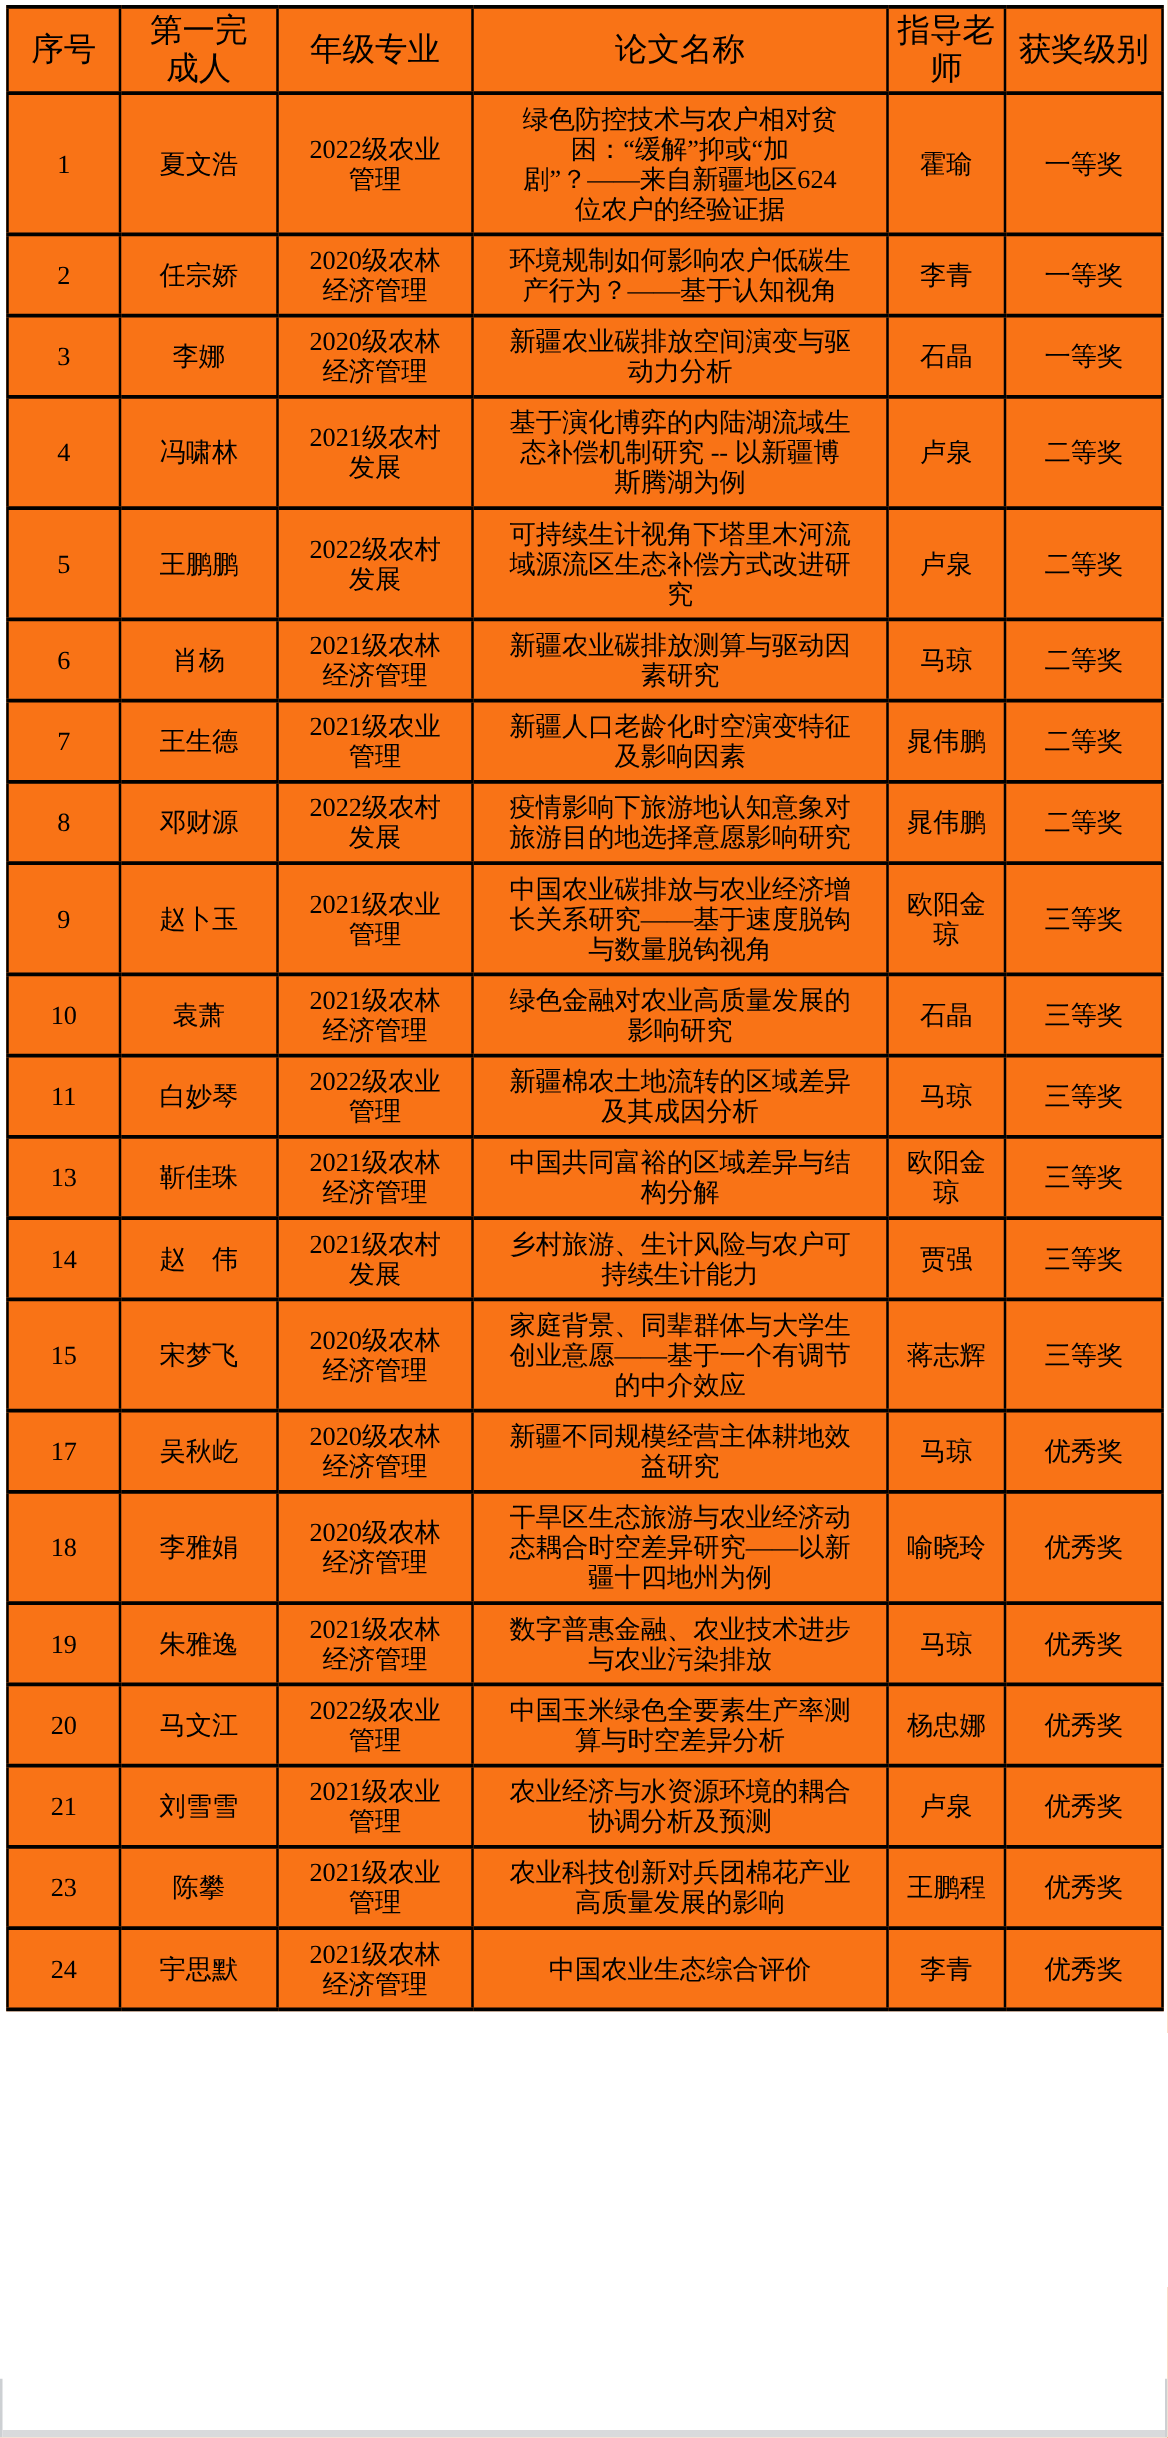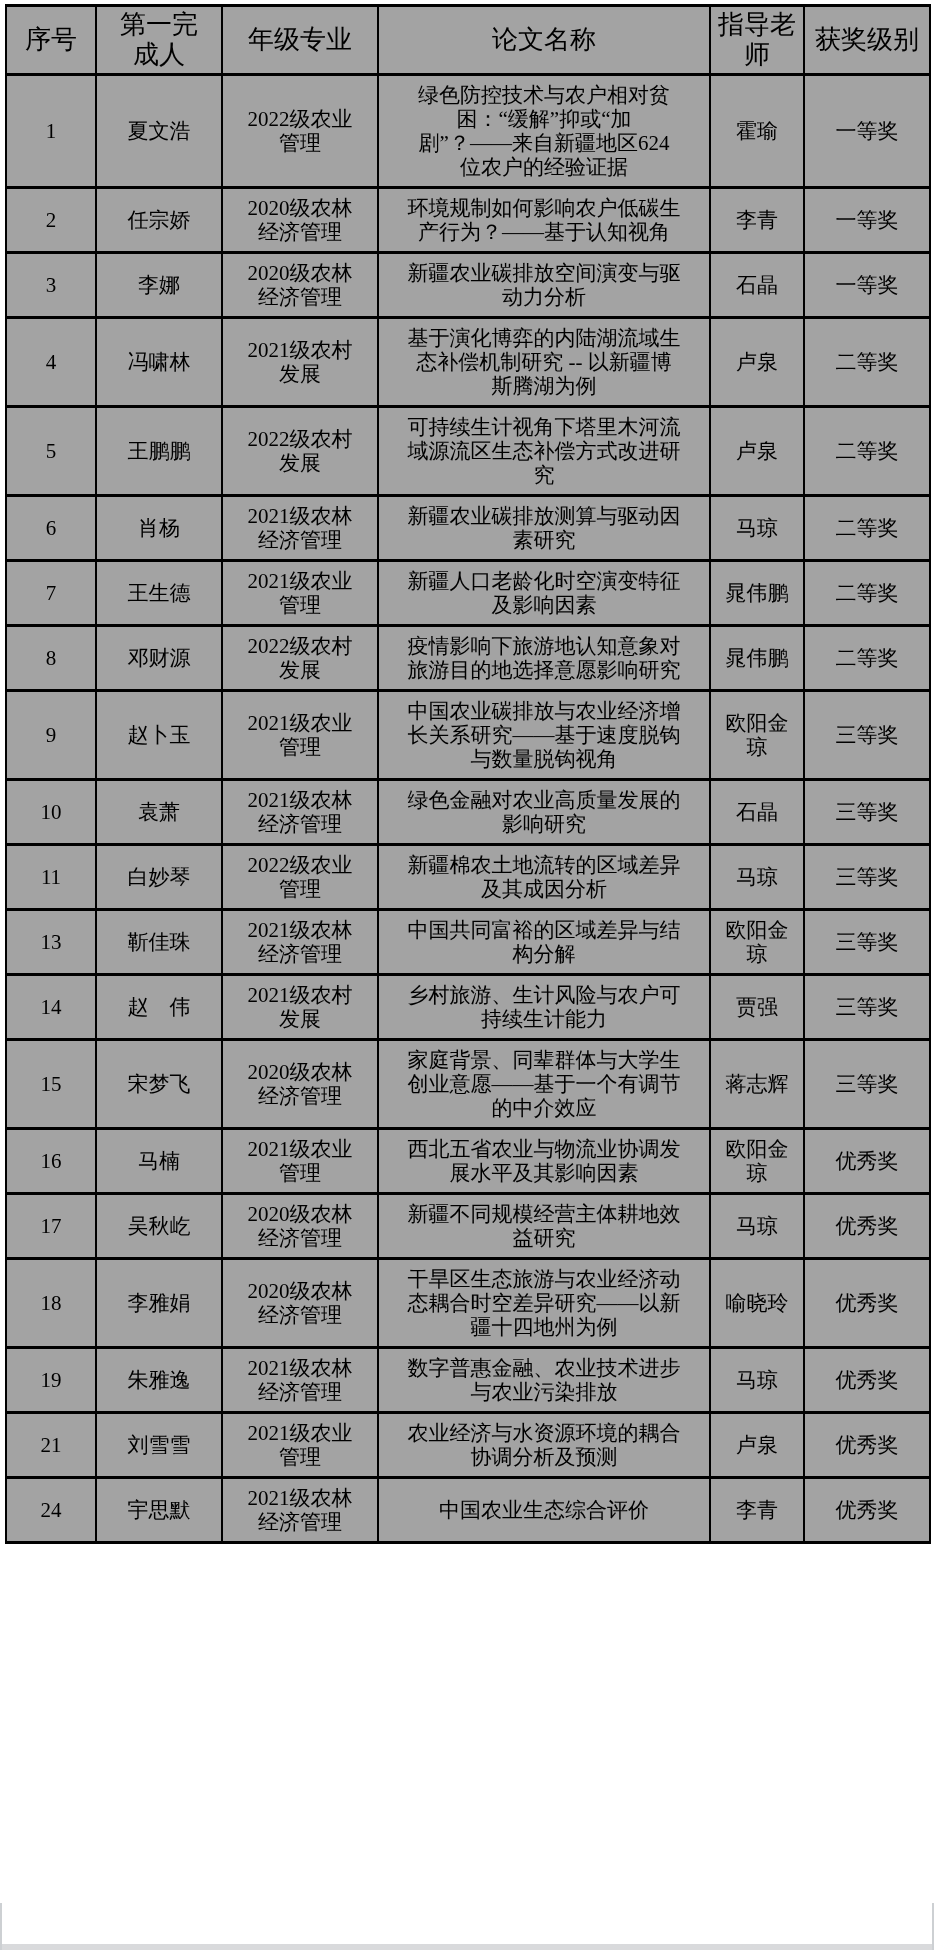--- a/index.html
+++ b/index.html
@@ -13,21 +13,21 @@
     position: relative;
     overflow: hidden;
     font-family: "Liberation Serif", "DejaVu Serif", serif;
     color: #000;
   }
   .award-table {
     border-collapse: collapse;
     table-layout: fixed;
     width: 924px;
     margin: 4px 0 0 5px;
-    background: #a3a3a3;
+    background: #f97316;
   }
   .award-table th,
   .award-table td {
     border: 2px solid #000;
     border-top-width: 3px;
     border-bottom-width: 3px;
     text-align: center;
     vertical-align: middle;
     white-space: pre-line;
     overflow: hidden;
@@ -238,31 +238,20 @@
         <td>宋梦飞</td>
         <td>2020级农林
 经济管理</td>
         <td>家庭背景、同辈群体与大学生
 创业意愿——基于一个有调节
 的中介效应</td>
         <td>蒋志辉</td>
         <td>三等奖</td>
       </tr>
       <tr>
-        <td>16</td>
-        <td>马楠</td>
-        <td>2021级农业
-管理</td>
-        <td>西北五省农业与物流业协调发
-展水平及其影响因素</td>
-        <td>欧阳金
-琼</td>
-        <td>优秀奖</td>
-      </tr>
-      <tr>
         <td>17</td>
         <td>吴秋屹</td>
         <td>2020级农林
 经济管理</td>
         <td>新疆不同规模经营主体耕地效
 益研究</td>
         <td>马琼</td>
         <td>优秀奖</td>
       </tr>
       <tr>
@@ -280,27 +269,47 @@
         <td>19</td>
         <td>朱雅逸</td>
         <td>2021级农林
 经济管理</td>
         <td>数字普惠金融、农业技术进步
 与农业污染排放</td>
         <td>马琼</td>
         <td>优秀奖</td>
       </tr>
       <tr>
+        <td>20</td>
+        <td>马文江</td>
+        <td>2022级农业
+管理</td>
+        <td>中国玉米绿色全要素生产率测
+算与时空差异分析</td>
+        <td>杨忠娜</td>
+        <td>优秀奖</td>
+      </tr>
+      <tr>
         <td>21</td>
         <td>刘雪雪</td>
         <td>2021级农业
 管理</td>
         <td>农业经济与水资源环境的耦合
 协调分析及预测</td>
         <td>卢泉</td>
+        <td>优秀奖</td>
+      </tr>
+      <tr>
+        <td>23</td>
+        <td>陈攀</td>
+        <td>2021级农业
+管理</td>
+        <td>农业科技创新对兵团棉花产业
+高质量发展的影响</td>
+        <td>王鹏程</td>
         <td>优秀奖</td>
       </tr>
       <tr>
         <td>24</td>
         <td>宇思默</td>
         <td>2021级农林
 经济管理</td>
         <td>中国农业生态综合评价</td>
         <td>李青</td>
         <td>优秀奖</td>

